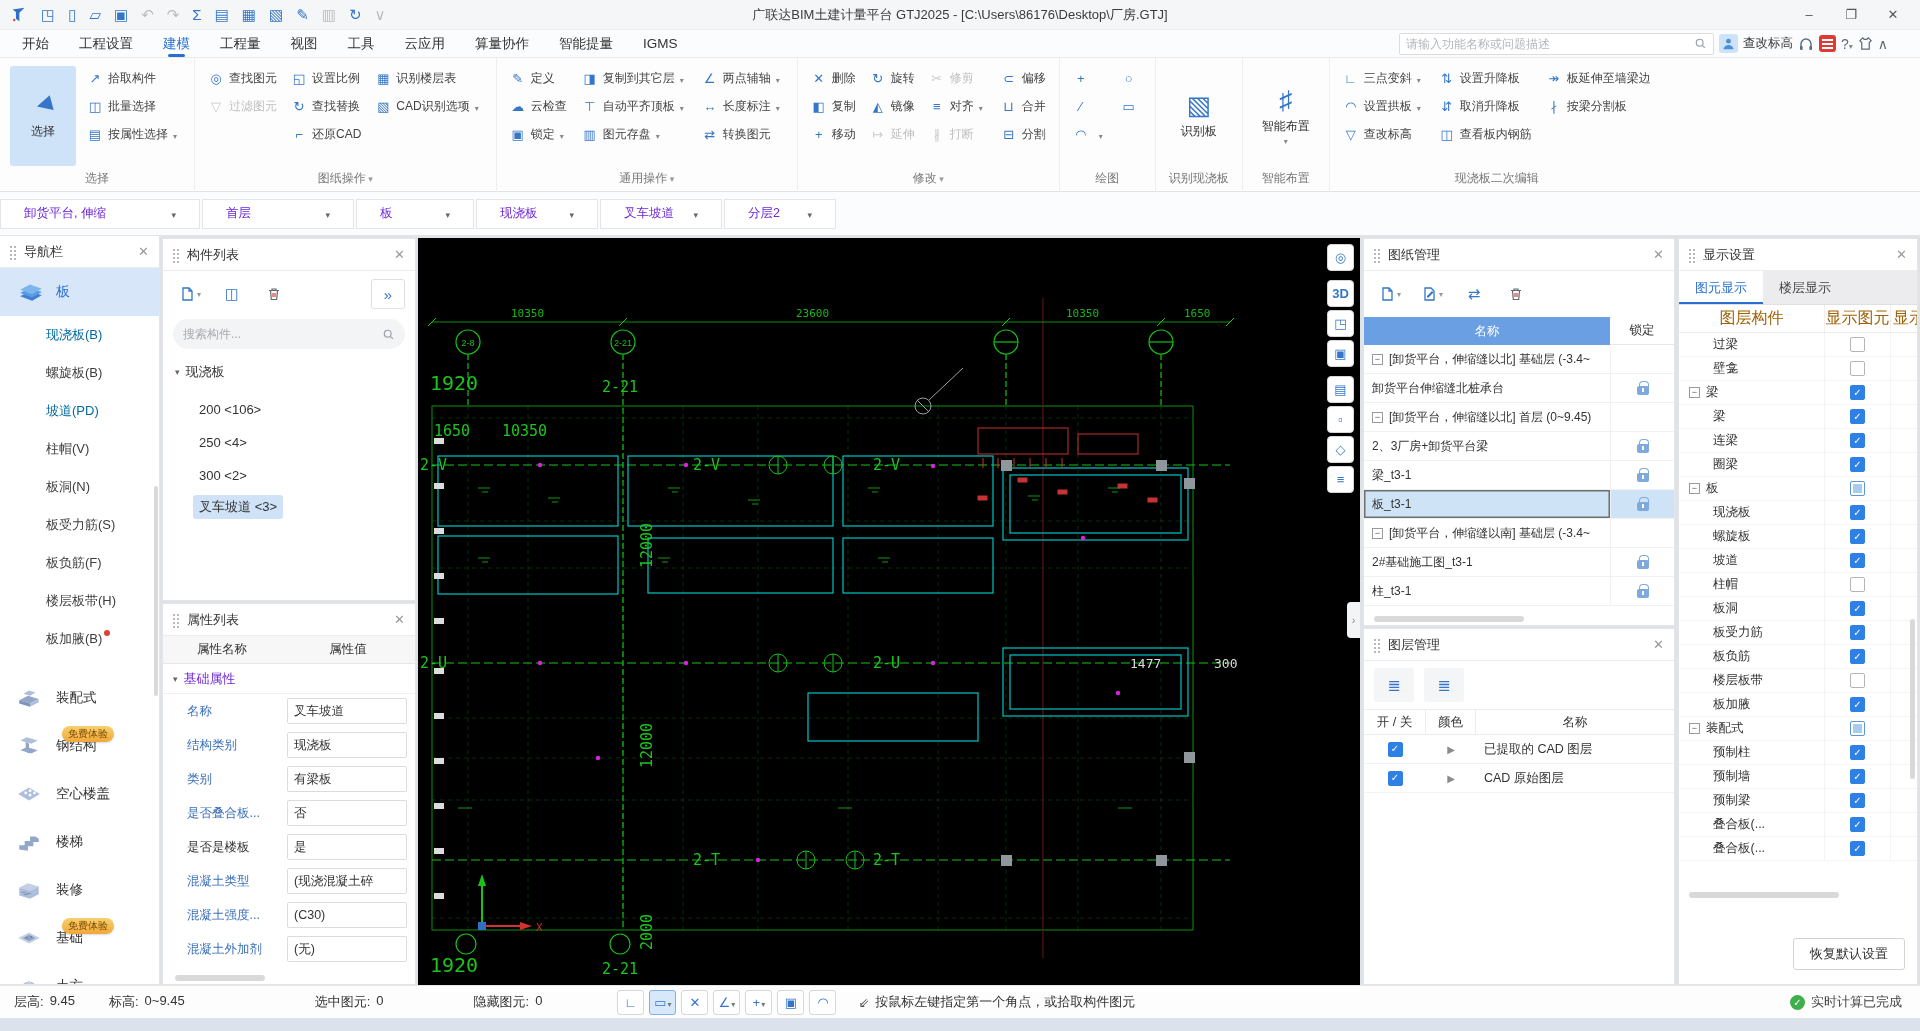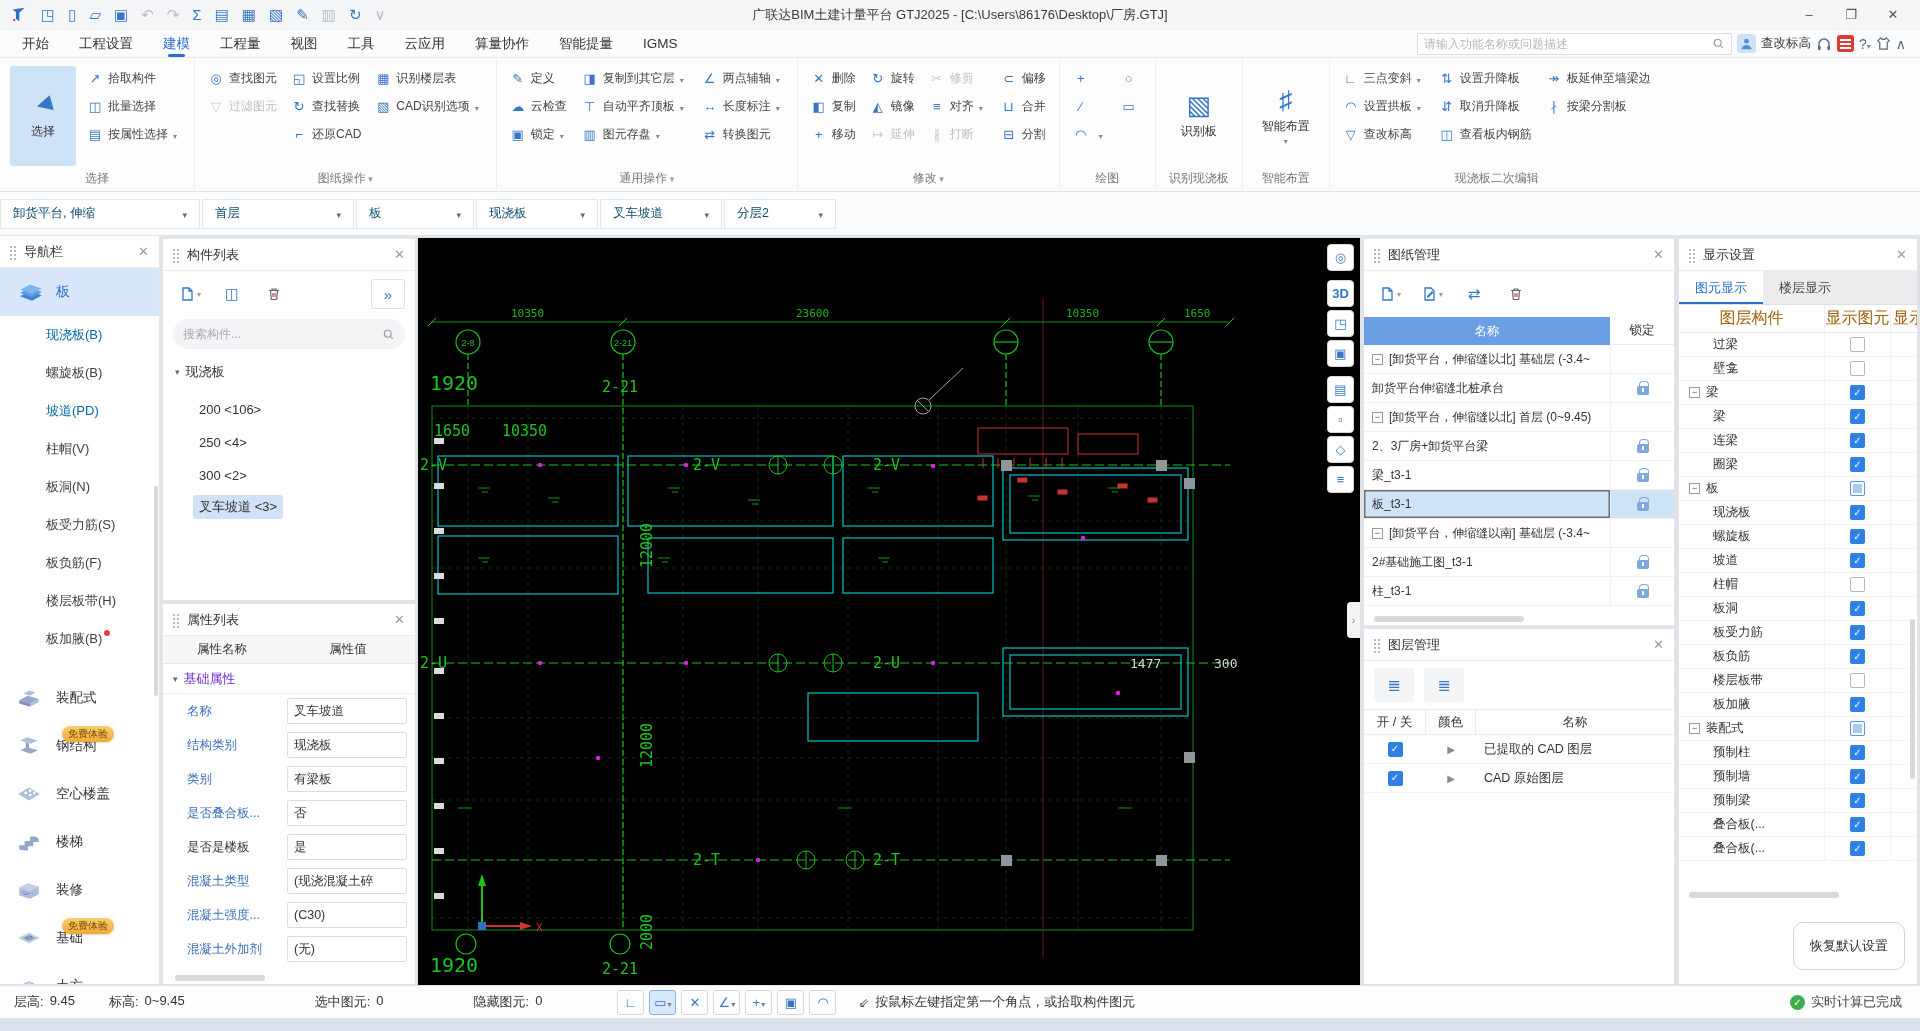--- a/index.html
+++ b/index.html
@@ -11,21 +11,21 @@
 .qic.gray{color:#b9bdc2}
 #wintitle{position:absolute;left:0;right:0;text-align:center;font-size:13px;color:#3a3a3a;pointer-events:none}
 #winctl{margin-left:auto;display:flex;z-index:2}
 .wbtn{width:42px;height:30px;display:flex;align-items:center;justify-content:center;font-size:13px;color:#555}
 
 #tabrow{position:absolute;top:30px;left:0;width:1920px;height:28px;background:#fbfcfd;display:flex;align-items:center;border-bottom:1px solid #e7e9eb}
 #tabs{display:flex;align-items:center;gap:30px;padding-left:22px}
 .tab{font-size:13.5px;color:#333;position:relative;height:28px;display:flex;align-items:center;white-space:nowrap}
 .tab.active{color:#2a6fd0}
 .tab.active::after{content:"";position:absolute;left:20%;right:20%;bottom:1px;height:3px;background:#2a6fd0;border-radius:2px}
-#tabright{margin-left:auto;display:flex;align-items:center;gap:5px;padding-right:14px}
+#tabright{margin-left:auto;display:flex;align-items:center;gap:5px;padding-right:32px}
 #fnsearch{width:315px;height:22px;border:1px solid #ddd;background:#fff;border-radius:2px;display:flex;align-items:center;padding:0 6px}
 #fnsearch input{border:none;outline:none;flex:1;font-size:12px;color:#444;font-family:inherit;background:transparent}
 #fnsearch input::placeholder{color:#b3b7bb}
 .avatar{width:19px;height:19px;border-radius:3px;background:#cfe3f8;display:flex;align-items:center;justify-content:center}
 .uname{font-size:12.5px;color:#333}
 .tric{color:#5b6b7b;font-size:14px}
 #promo{width:17px;height:17px;background:#e03a34;border-radius:3px;position:relative}
 #promo::after{content:"";position:absolute;left:3px;top:4px;width:11px;height:2px;background:#fff;box-shadow:0 4px #fff,0 8px #fff}
 
 #ribbon{position:absolute;top:58px;left:0;width:1920px;height:134px;background:#fdfdfe;display:flex;border-bottom:1px solid #dfe3e6}
@@ -39,21 +39,21 @@
 .ritem.disabled .ric{color:#cccccc}
 .rarrow{width:8px}
 .rarrow::after{content:"▾";font-size:8px;color:#888}
 .rbig{width:66px;display:flex;flex-direction:column;align-items:center;justify-content:center;gap:5px;border-radius:3px;padding:2px}
 .rbig .bic{font-size:26px;color:#3576c8;line-height:1}
 .rbig .blab{font-size:12px;color:#333;white-space:nowrap}
 .rbig.active{background:#cfe3f8}
 .rbig .bcar{font-size:8px;color:#888;height:6px;line-height:4px}
 
 #selectorbar{position:absolute;top:192px;left:0;width:1920px;height:44px;background:#fbfcfd;display:flex;align-items:center;gap:2px;border-bottom:1px solid #e2e5e8}
-.combo{height:30px;background:#fff;border:1px solid #e3e5e8;display:flex;align-items:center;padding:0 12px;font-size:12.5px;color:#0c4a6e}
+.combo{height:30px;background:#fff;border:1px solid #e3e5e8;display:flex;align-items:center;padding:0 23px;font-size:12.5px;color:#6d28d9}
 .combo .car{margin-left:auto}
 .combo .car::after{content:"▾";font-size:9px;color:#666}
 #selectorbar .combo:nth-of-type(1){width:200px}
 #selectorbar .combo:nth-of-type(2){width:152px}
 #selectorbar .combo:nth-of-type(3){width:118px}
 #selectorbar .combo:nth-of-type(4){width:122px}
 #selectorbar .combo:nth-of-type(5){width:122px}
 #selectorbar .combo:nth-of-type(6){width:112px}
 
 #workspace{position:absolute;top:236px;left:0;width:1920px;height:749px;background:#dfe3e7}
@@ -154,21 +154,21 @@
 .drow.group .dc1{padding-left:10px}
 .drow .dc2{display:flex;align-items:center;justify-content:center;border-right:1px solid #f4f4f4}
 .drow .dc3{flex:1}
 .cb{width:15px;height:15px;border:1px solid #b5b5b5;border-radius:2px;background:#fff;display:flex;align-items:center;justify-content:center;font-size:10px;color:transparent;line-height:1}
 .cb.checked{background:#2f80e4;border-color:#2f80e4;color:#fff}
 .cb.checked::after{content:"✓"}
 .cb.partial{border-color:#5a96d8;position:relative}
 .cb.partial::after{content:"";position:absolute;inset:2px;background:#a8cbee}
 #dispvscroll{position:absolute;right:2px;top:380px;width:5px;height:160px;background:#d9d9d9;border-radius:3px}
 #disphscroll{position:absolute;left:10px;bottom:86px;width:150px;height:6px;background:#d9d9d9;border-radius:3px}
-#resetbtn{position:absolute;right:12px;bottom:14px;height:48px;padding:0 16px;border:1px solid #d3d3d3;border-radius:10px;background:#fff;font-size:13px;color:#333;display:flex;align-items:center}
+#resetbtn{position:absolute;right:12px;bottom:14px;height:32px;padding:0 16px;border:1px solid #d3d3d3;border-radius:3px;background:#fff;font-size:13px;color:#333;display:flex;align-items:center}
 
 #statusbar{position:absolute;top:985px;left:0;width:1920px;height:33px;background:#fdfdfd;border-top:1px solid #e5e7e9;display:flex;align-items:center;font-size:13px;color:#333}
 .sitem{display:flex;gap:6px;white-space:nowrap}
 .stools2{display:flex;gap:5px;align-items:center}
 .tool{height:25px;min-width:27px;border:1px solid #d8d8d8;border-radius:3px;background:#fff;display:flex;align-items:center;justify-content:center;gap:1px;color:#3576c8;font-size:13px;padding:0 3px}
 .tool.active{background:#d8e8fb;border-color:#7fb0e8}
 .caret::after{content:"▾";font-size:8px;color:#777}
 #hint{display:flex;align-items:center;gap:6px;color:#333}
 #calcstat{margin-left:auto;display:flex;align-items:center;gap:6px;padding-right:18px;color:#444}
 .gcheck{width:15px;height:15px;border-radius:50%;background:#3fae4c;color:#fff;font-size:10px;display:flex;align-items:center;justify-content:center}

